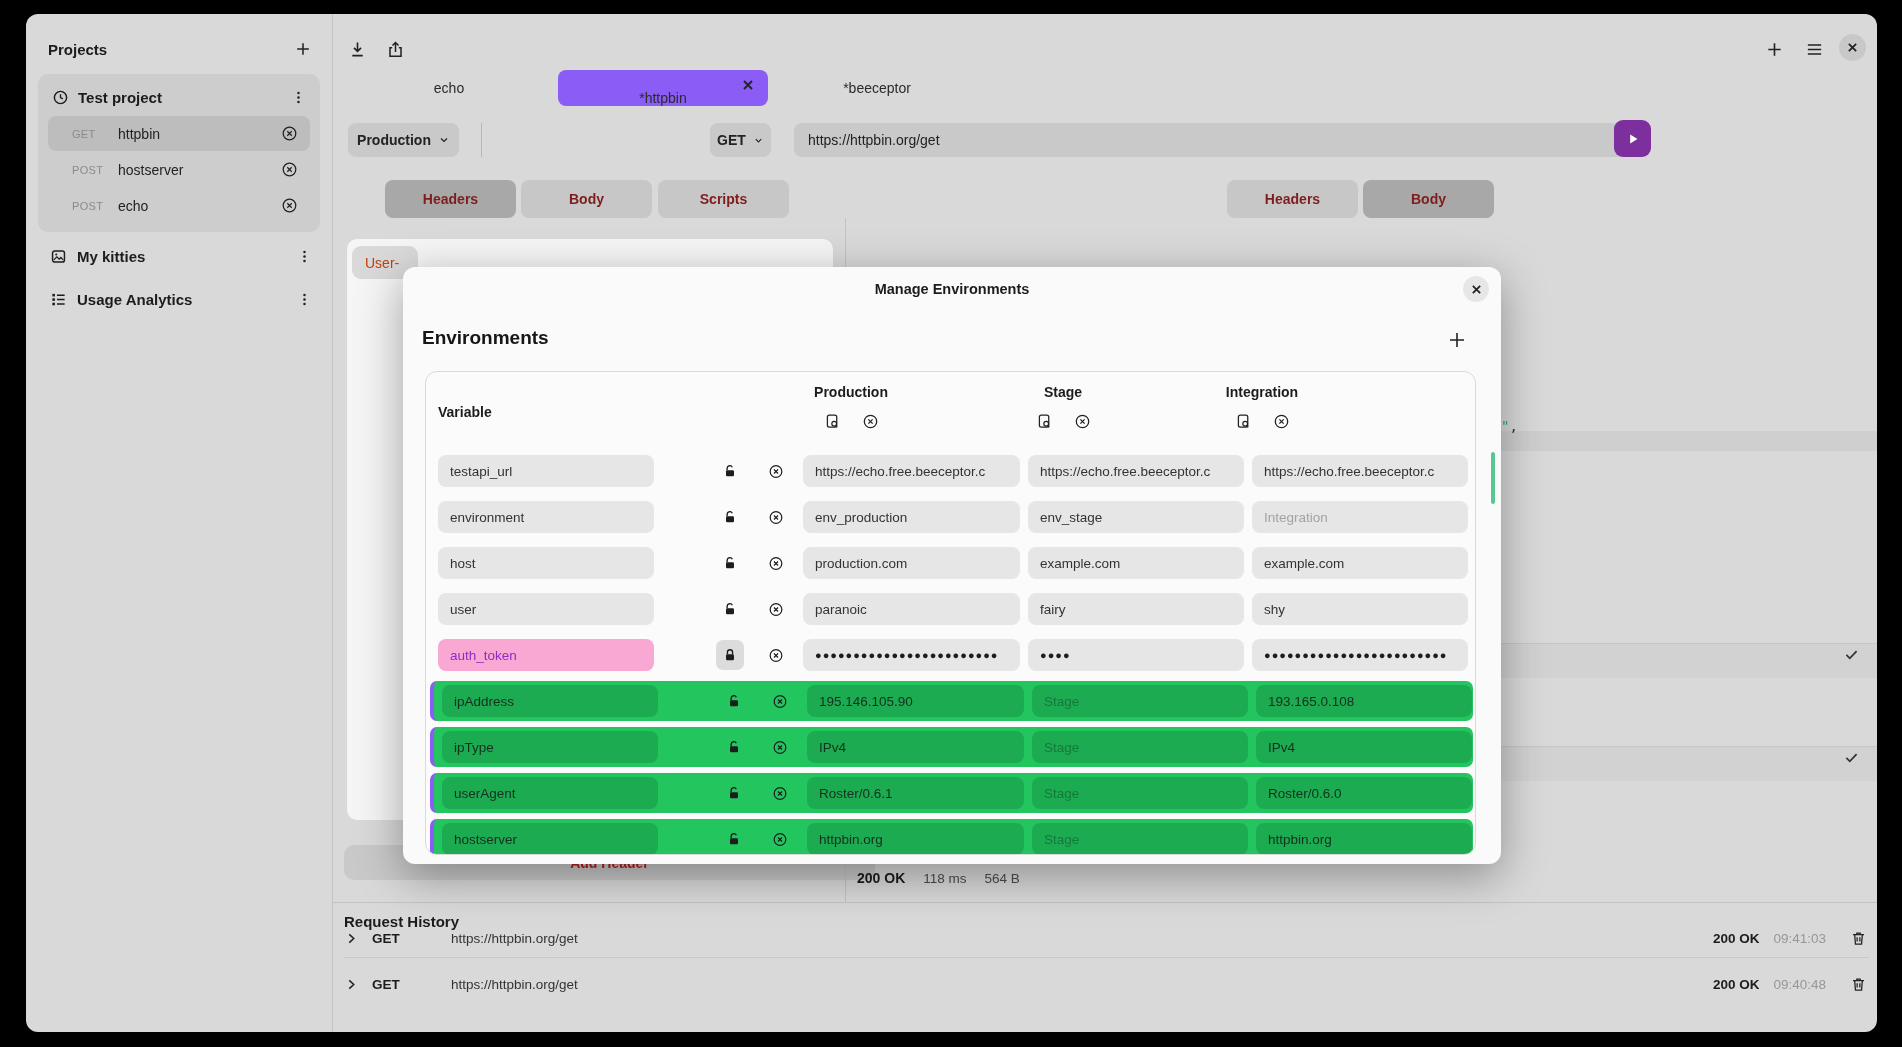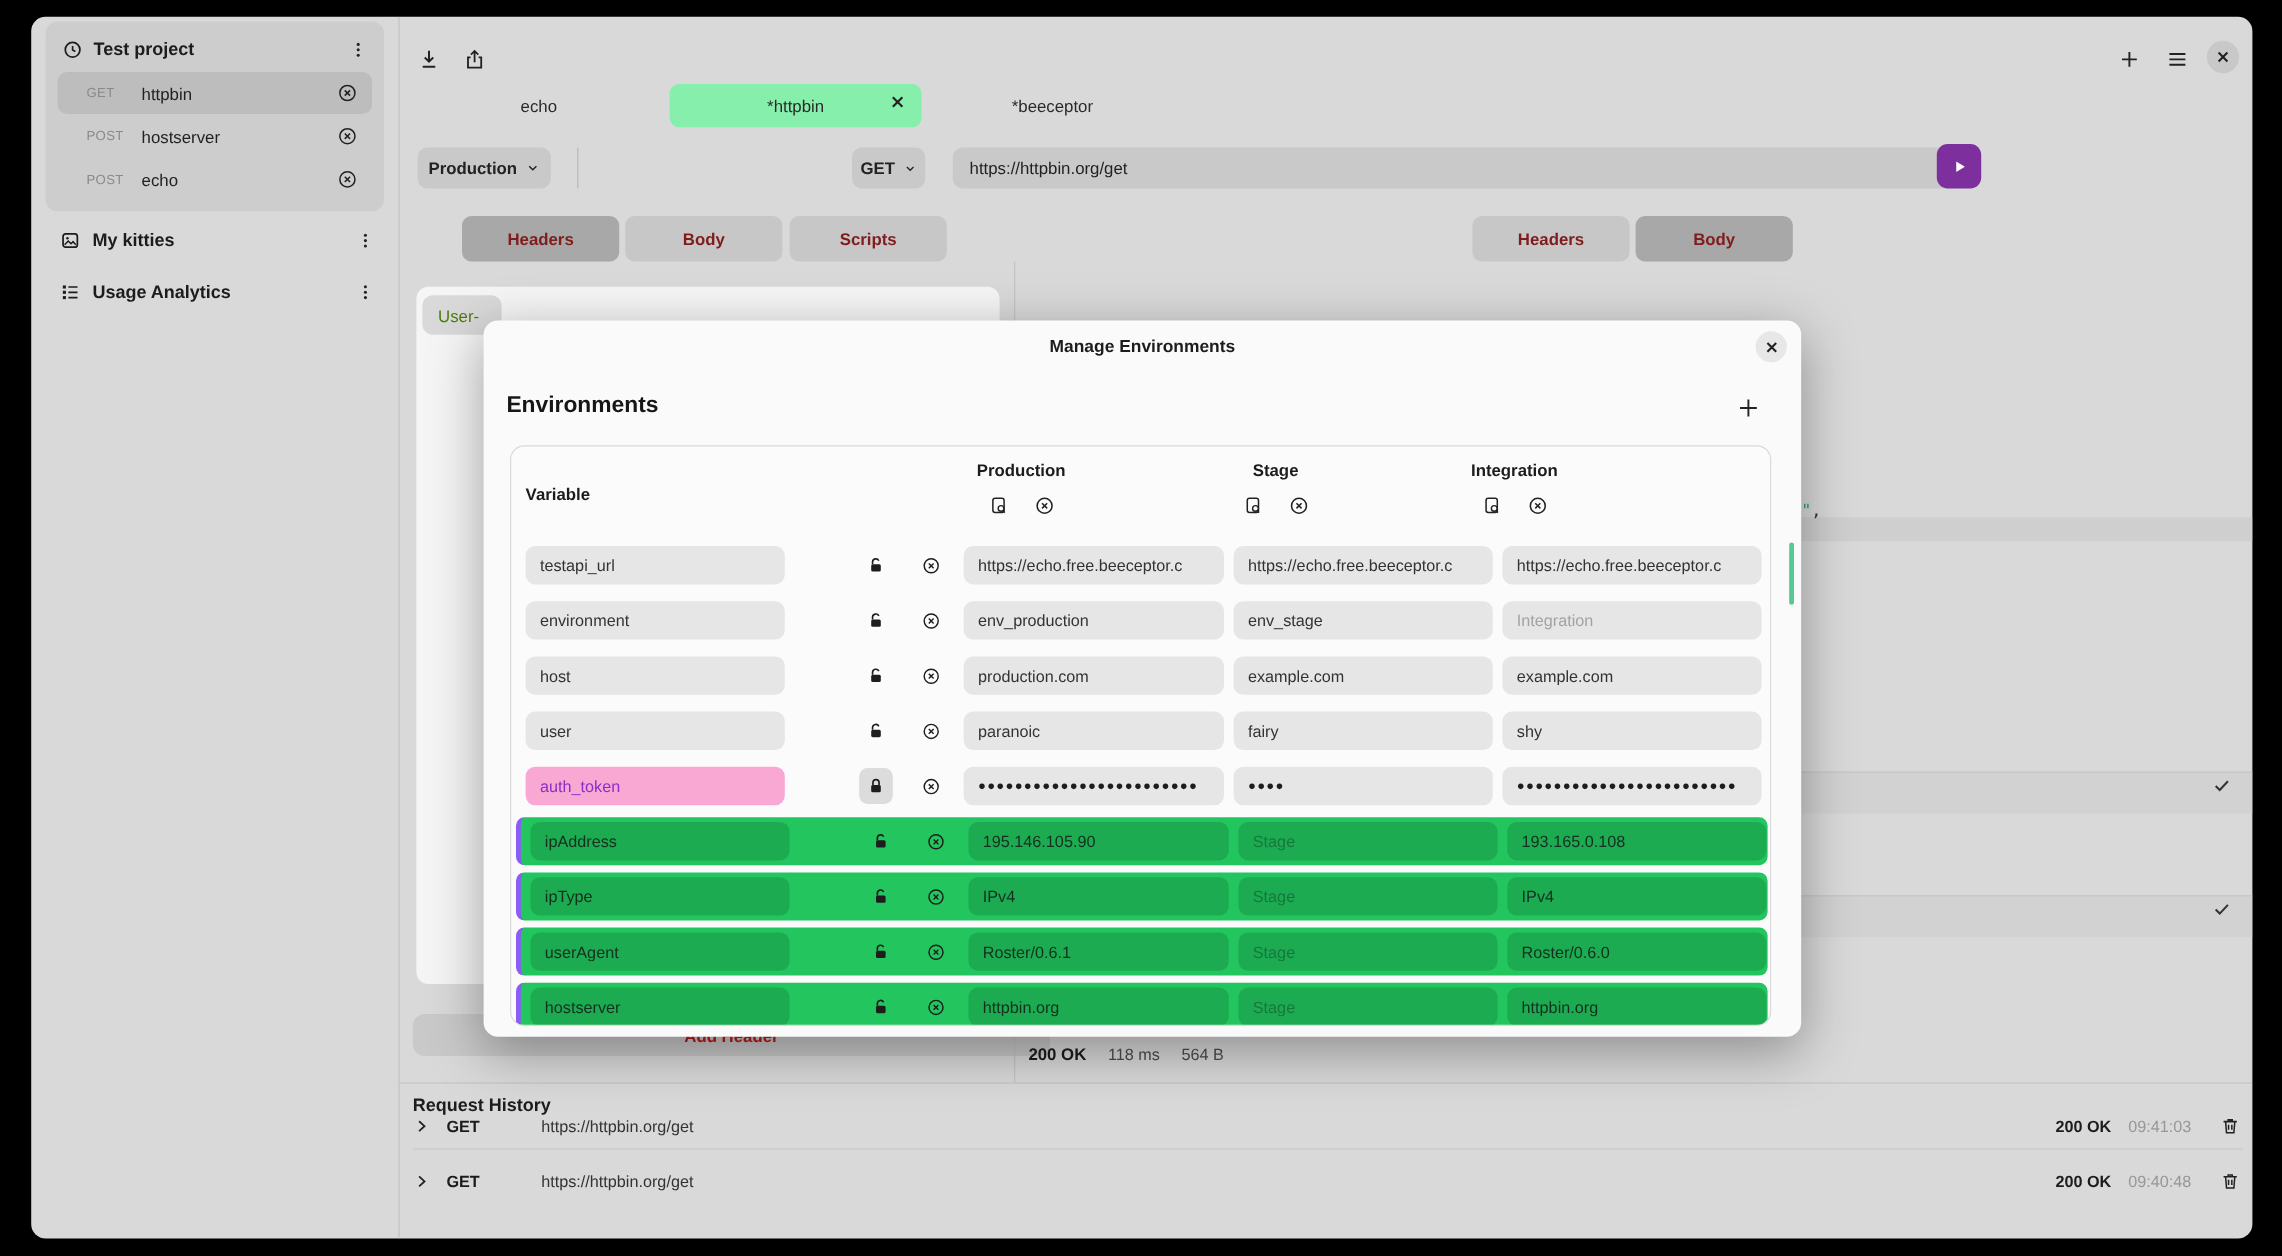--- a/index.html
+++ b/index.html
@@ -21,32 +21,32 @@
   .req-name{font-size:14px;color:#222;flex:1;}
   .sb-row{display:flex;align-items:center;gap:10px;padding:14px 18px 8px 24px;}
   .sb-row .label{font-size:15px;font-weight:bold;color:#1c1c1c;flex:1;}
   .iconbtn{background:none;border:none;padding:2px;cursor:pointer;display:flex;align-items:center;}
   
   .main{position:absolute;left:307px;top:0;width:1544px;height:100%;}
   .pill{background:#c9c9c9;border:none;border-radius:8px;font-size:14px;color:#222;
     display:flex;align-items:center;justify-content:center;gap:7px;cursor:pointer;}
   .tabslot{position:absolute;top:56px;height:36px;width:210px;display:flex;align-items:center;justify-content:center;
     font-size:14px;color:#2a2a2a;border-radius:8px;cursor:pointer;}
-  .tabslot.active{background:#86efac;}
+  .tabslot.active{background:#8b5cf6;align-items:flex-end;}
   .tab-close{position:absolute;right:14px;top:9px;}
   .seg{position:absolute;top:166px;height:38px;width:131px;background:#c7c7c7;border:none;border-radius:8px;
     font-weight:bold;font-size:14px;color:#7f1d1d;cursor:pointer;}
   .seg.active{background:#a8a8a8;}
   .url-input{position:absolute;left:461px;top:109px;width:813px;height:34px;background:#c9c9c9;border:none;
     border-radius:8px;padding:0 14px;font-size:14px;color:#222;font-family:"Liberation Sans",sans-serif;}
   .play{position:absolute;left:1281px;top:106px;width:37px;height:37px;border:none;border-radius:9px;
     background:#7d2f9e;display:flex;align-items:center;justify-content:center;cursor:pointer;}
   .panecard{position:absolute;left:14px;top:225px;width:486px;height:581px;background:#f5f5f5;border-radius:10px;}
   .hdr-pill{position:absolute;left:5px;top:7px;width:66px;height:33px;background:#d9d9d9;border-radius:9px;
-    font-size:14px;color:#4d7c0f;display:flex;align-items:center;padding-left:13px;box-sizing:border-box;overflow:hidden;}
+    font-size:14px;color:#c2410c;display:flex;align-items:center;padding-left:13px;box-sizing:border-box;overflow:hidden;}
   .addheader{position:absolute;left:11px;top:831px;width:531px;height:35px;background:#c9c9c9;border:none;
     border-radius:10px;font-weight:bold;font-size:14px;color:#b91c1c;cursor:pointer;}
   .vdiv{position:absolute;left:512px;top:204px;width:1px;height:684px;background:#c3c3c3;}
   .hdiv{position:absolute;left:0;top:888px;width:1544px;height:1px;background:#c3c3c3;}
   .respband{position:absolute;left:513px;top:417px;right:0;height:20px;background:#cfcfcf;}
   .resprow{position:absolute;left:513px;right:0;height:34px;background:#d2d2d2;border-top:1px solid #c6c6c6;}
   .mono{font-family:"DejaVu Sans Mono","Liberation Mono",monospace;}
   .statusline{position:absolute;left:524px;top:856px;display:flex;align-items:center;gap:18px;}
   .st-ok{font-weight:bold;font-size:14px;color:#1b1b1b;}
   .st-dim{font-size:13.5px;color:#4c4c4c;}
@@ -91,20 +91,28 @@
   .lockbtn.locked{background:#dcdcdc;border-radius:7px;}
   .mscroll{position:absolute;right:6px;top:185px;width:4px;height:52px;border-radius:2px;background:#57c794;}
   .checkmark{position:absolute;}
 </style>
 </head>
 <body>
 
 <div class="window">
 
   <div class="sidebar">
+    <div class="sb-head">
+      <span class="sb-title">Projects</span>
+      <button class="iconbtn">
+        <svg width="18" height="18" viewBox="0 0 20 20">
+            <path d="M10 3.5v13M3.5 10h13" stroke="#222" stroke-width="1.7" fill="none"></path>
+          </svg>
+      </button>
+    </div>
     <div class="proj-card">
       <div class="proj-head">
         <span>
           <svg width="17" height="17" viewBox="0 0 20 20">
               <circle cx="10" cy="10" r="7.2" fill="none" stroke="#1c1c1c" stroke-width="1.7"></circle>
               <path d="M10 6.2v4l2.7 1.5" fill="none" stroke="#1c1c1c" stroke-width="1.6"></path>
             </svg>
         </span>
         <span class="proj-name">Test project</span>
         <button class="iconbtn">

